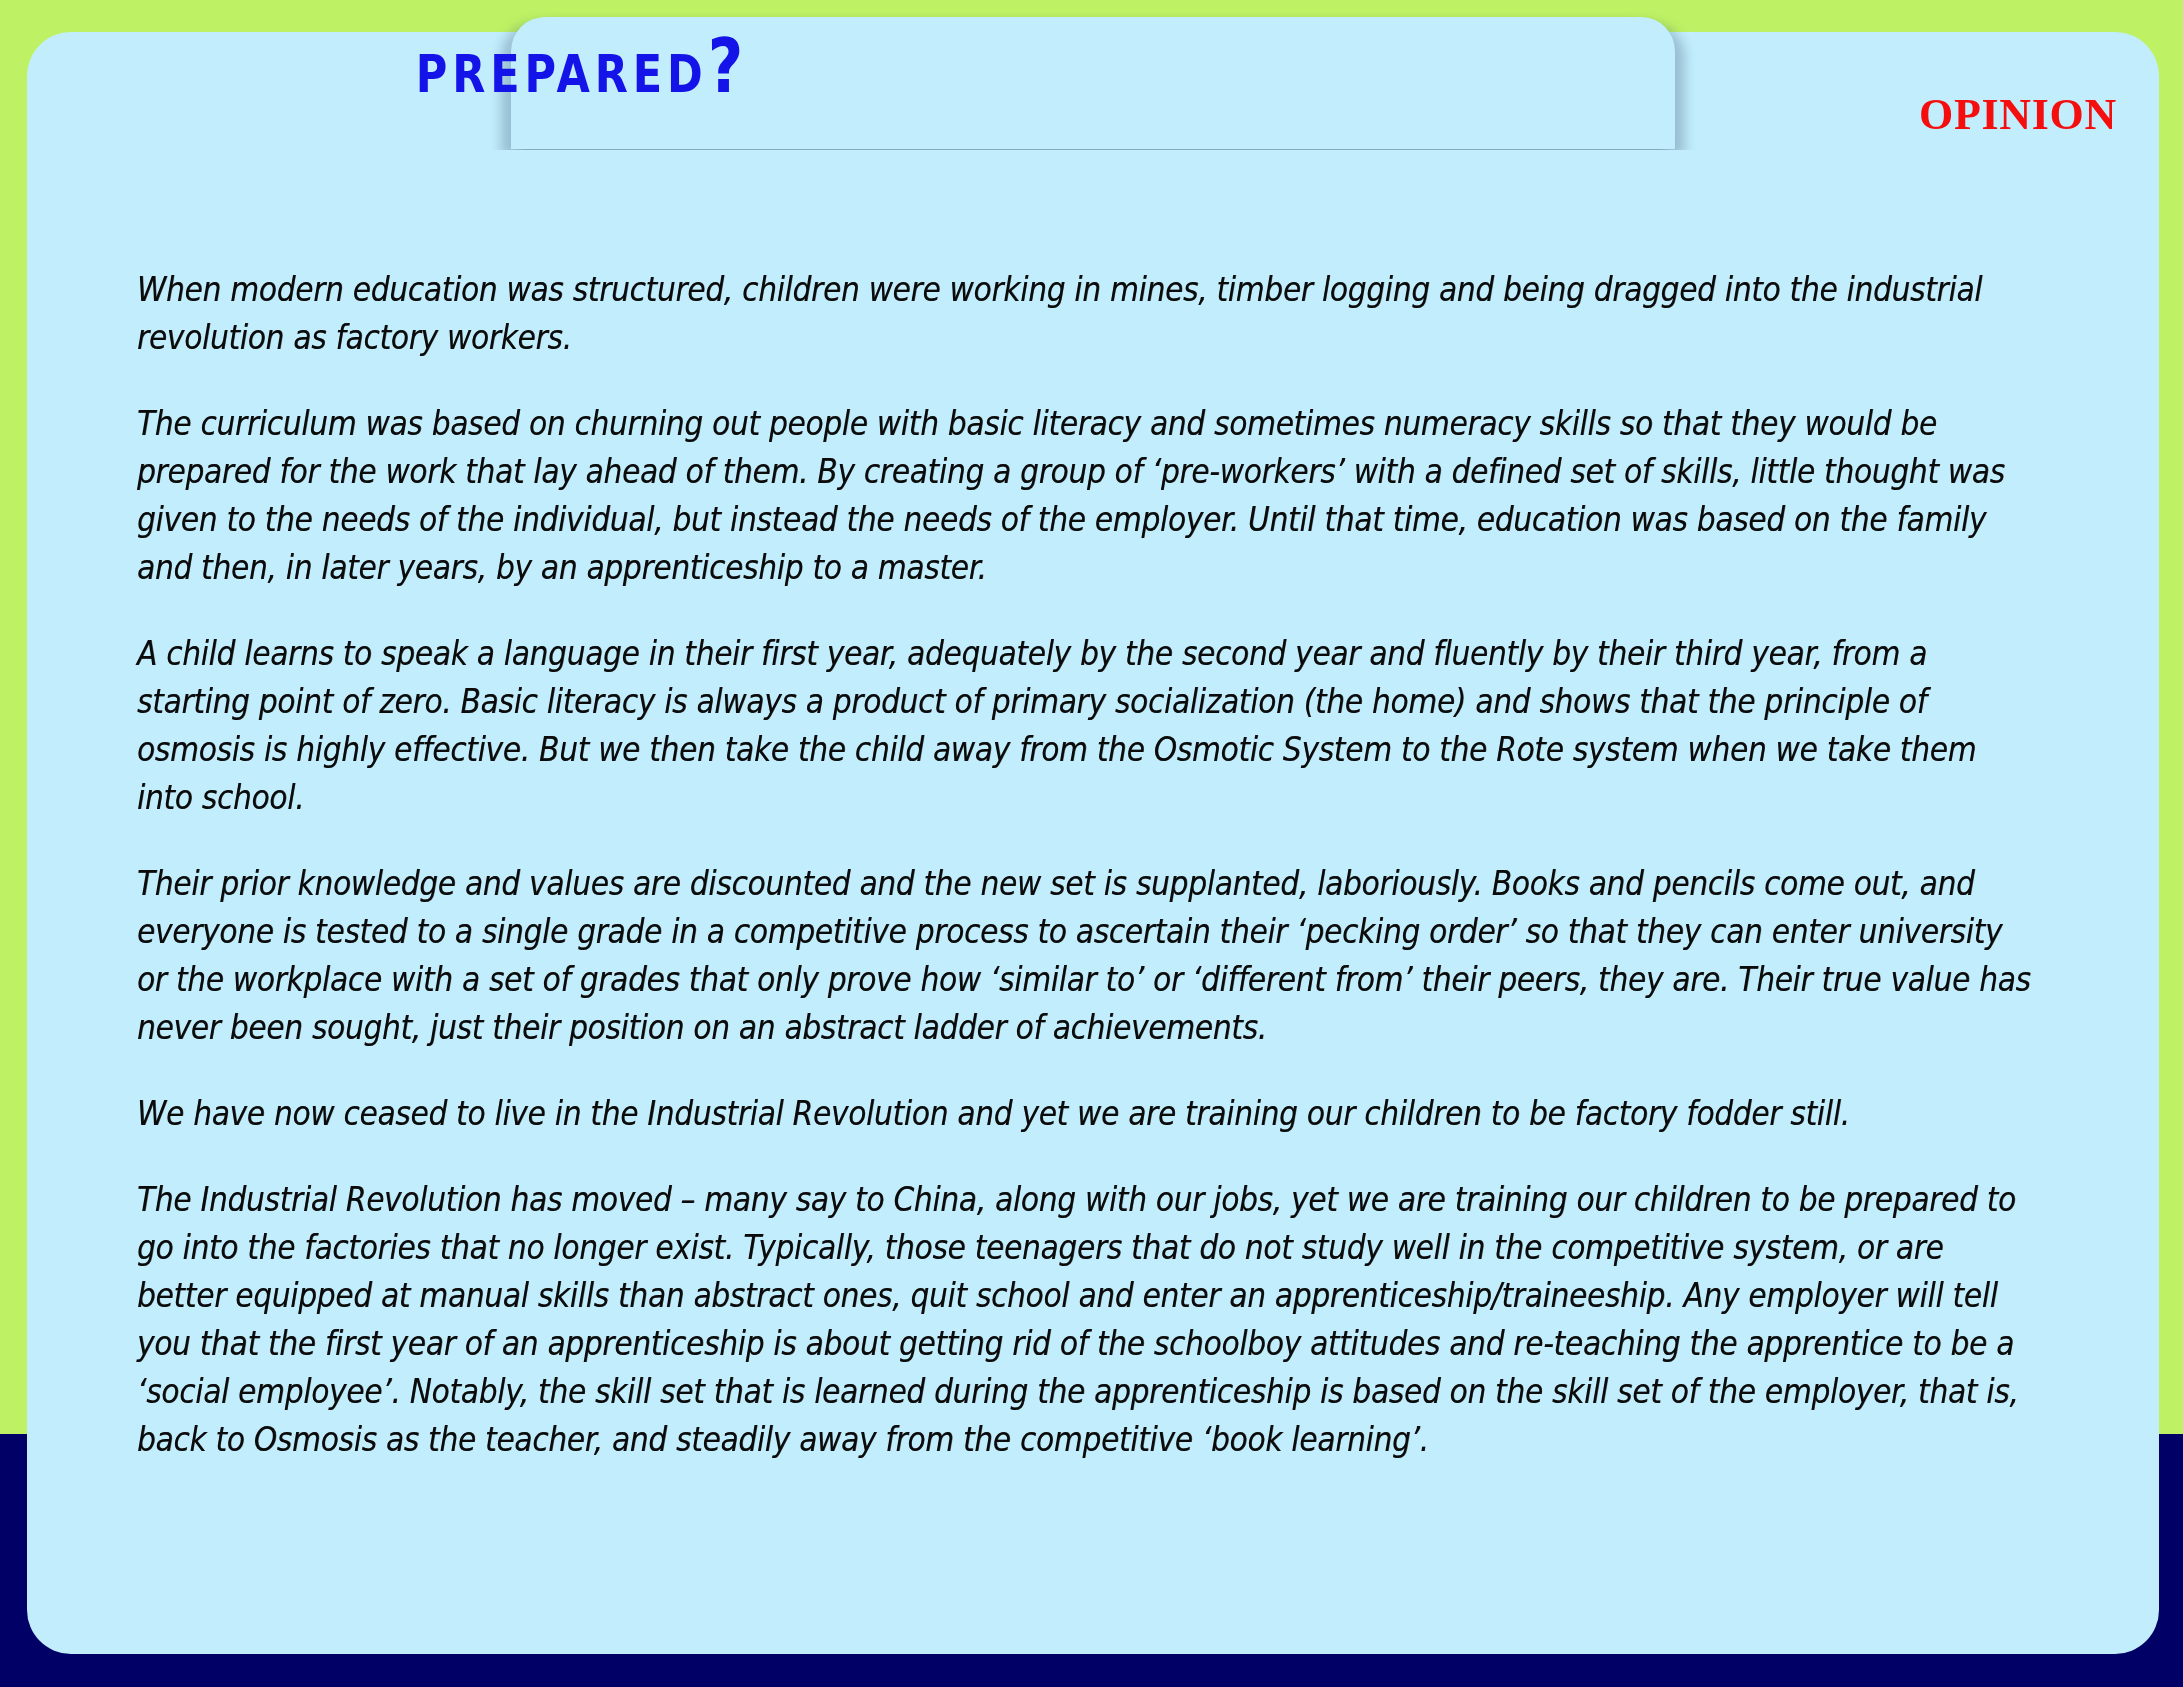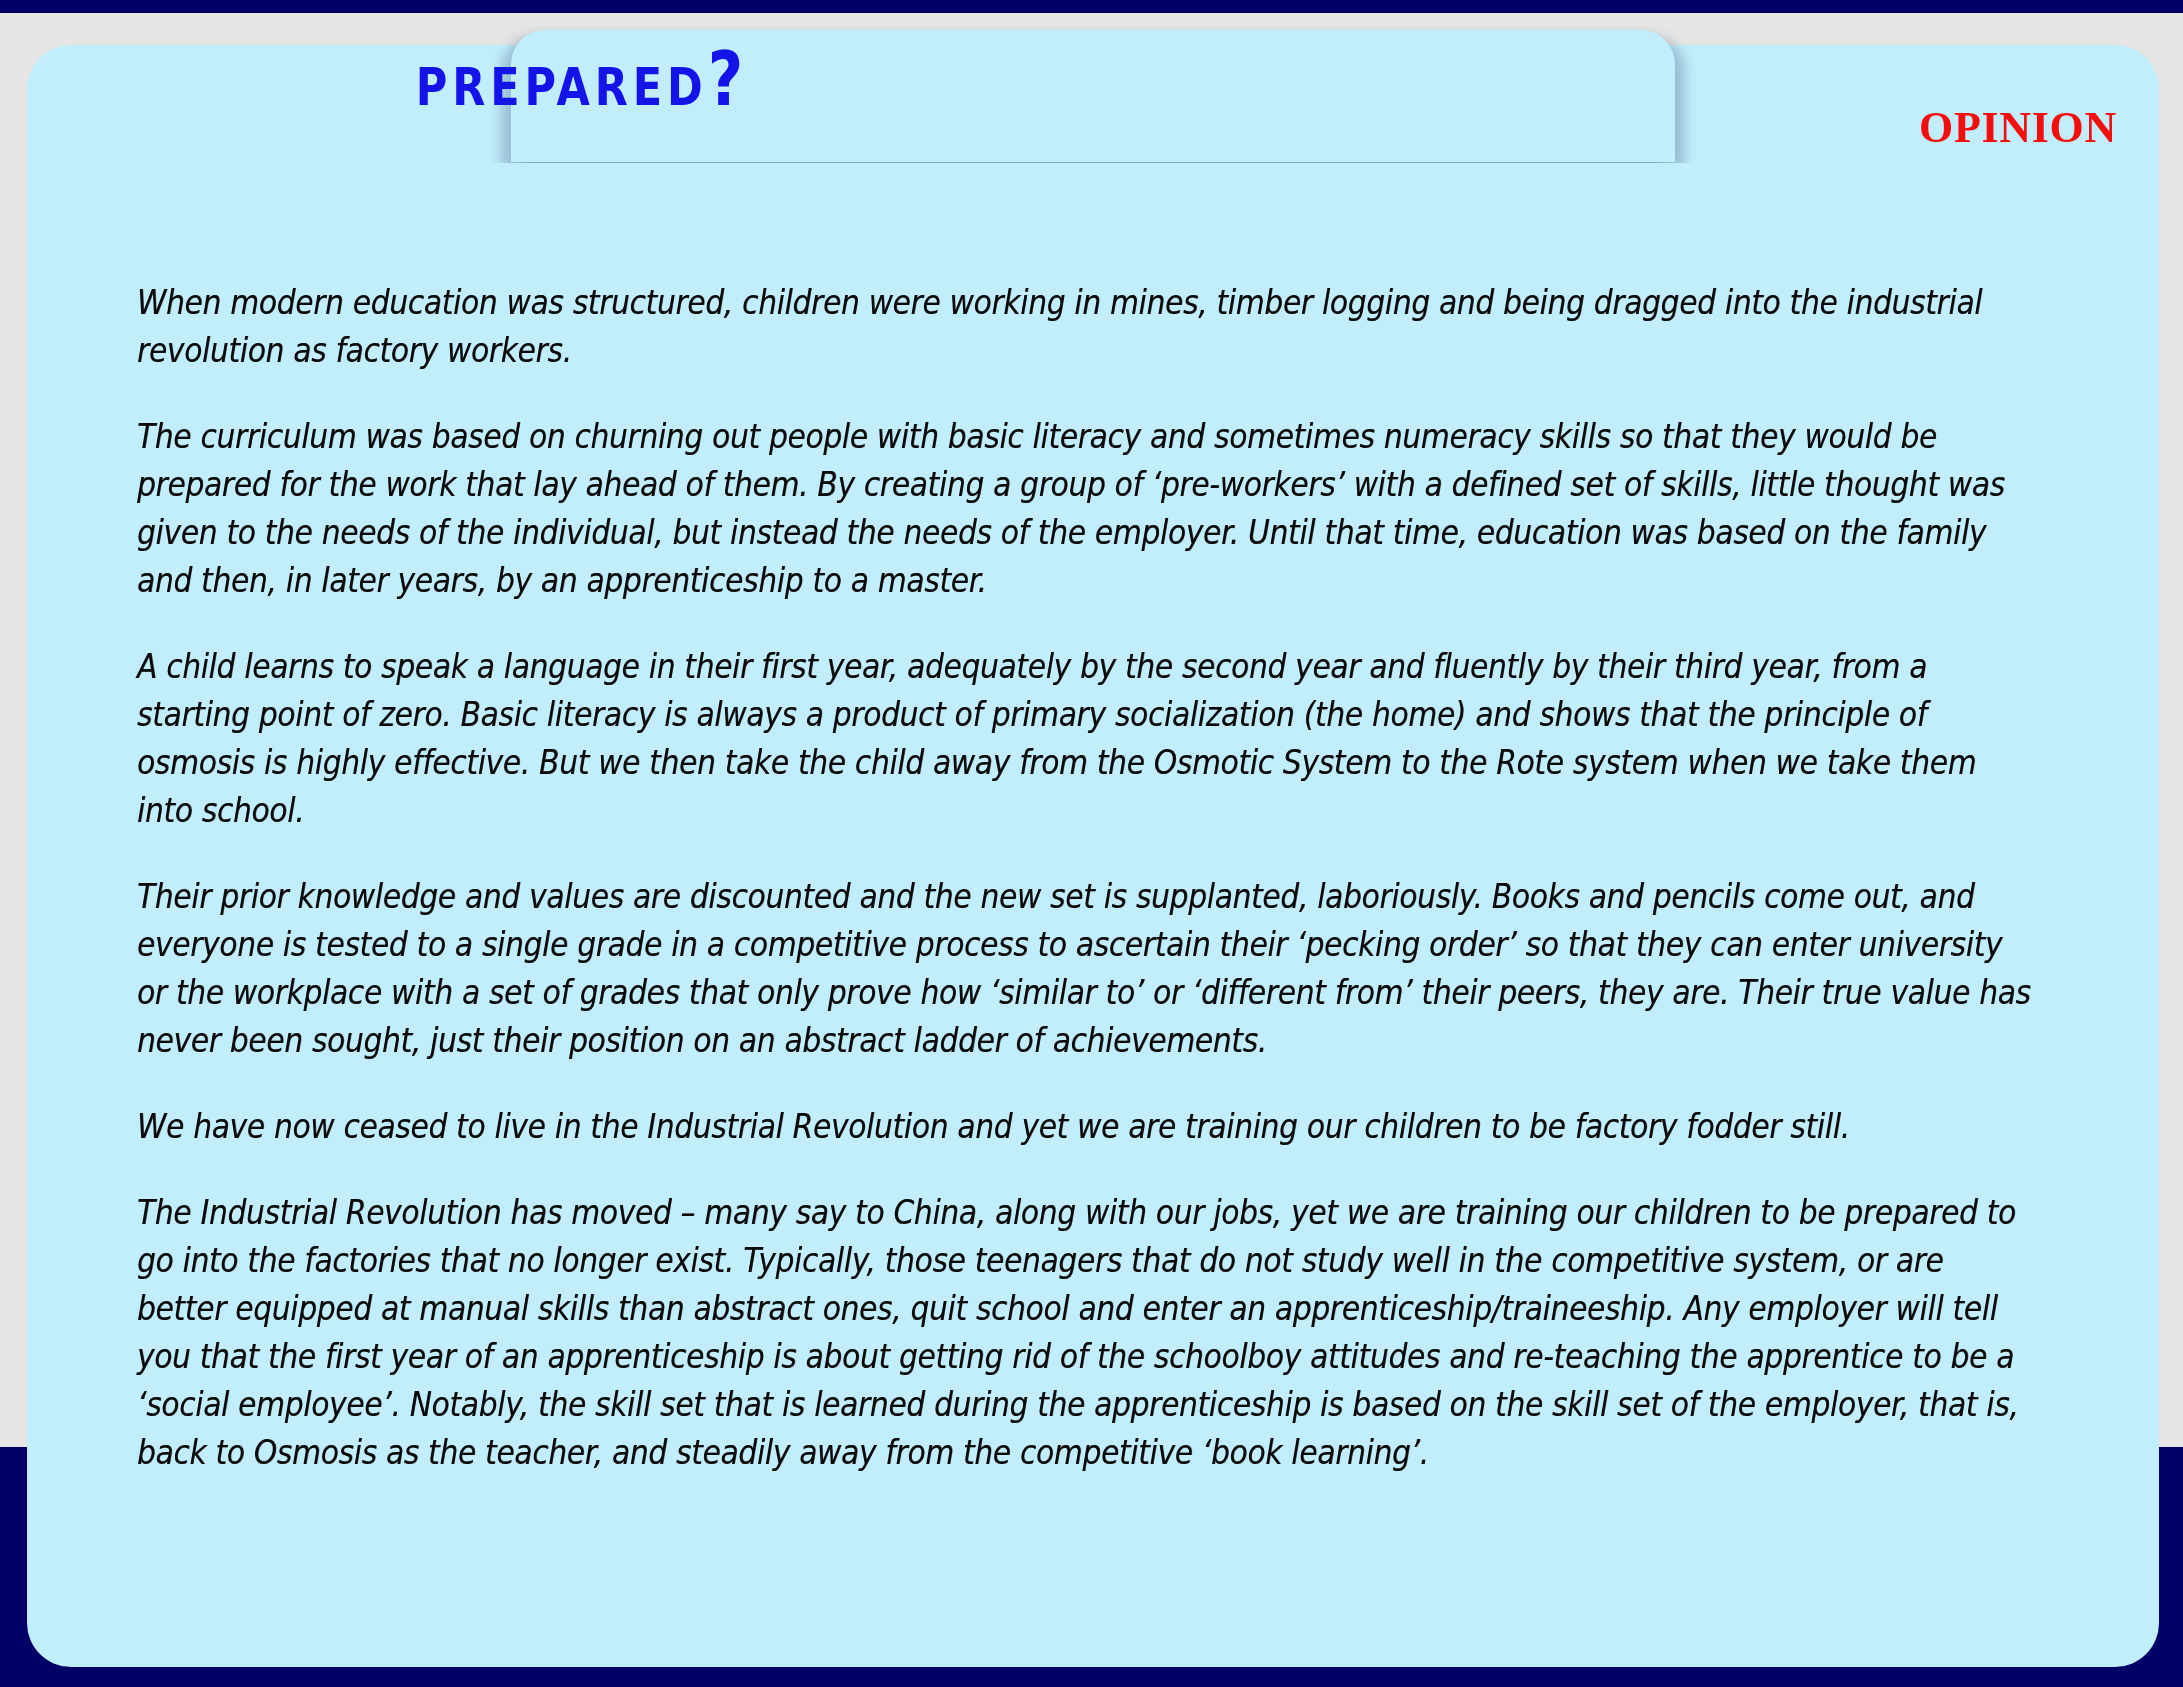--- a/index.html
+++ b/index.html
@@ -11,22 +11,21 @@
     width: 2183px;
     height: 1687px;
     overflow: hidden;
     font-family: "DejaVu Sans", sans-serif;
   }
 
   #page {
     position: relative;
     width: 2183px;
     height: 1434px;
-    background: #e5e5e5;
-    margin-top: 13px;
+    background: #bef264;
   }
 
   
   #main-card {
     position: absolute;
     left: 26.5px;
     top: 32px;
     width: 2132px;
     height: 1622px;
     background: #C2EDFC;

